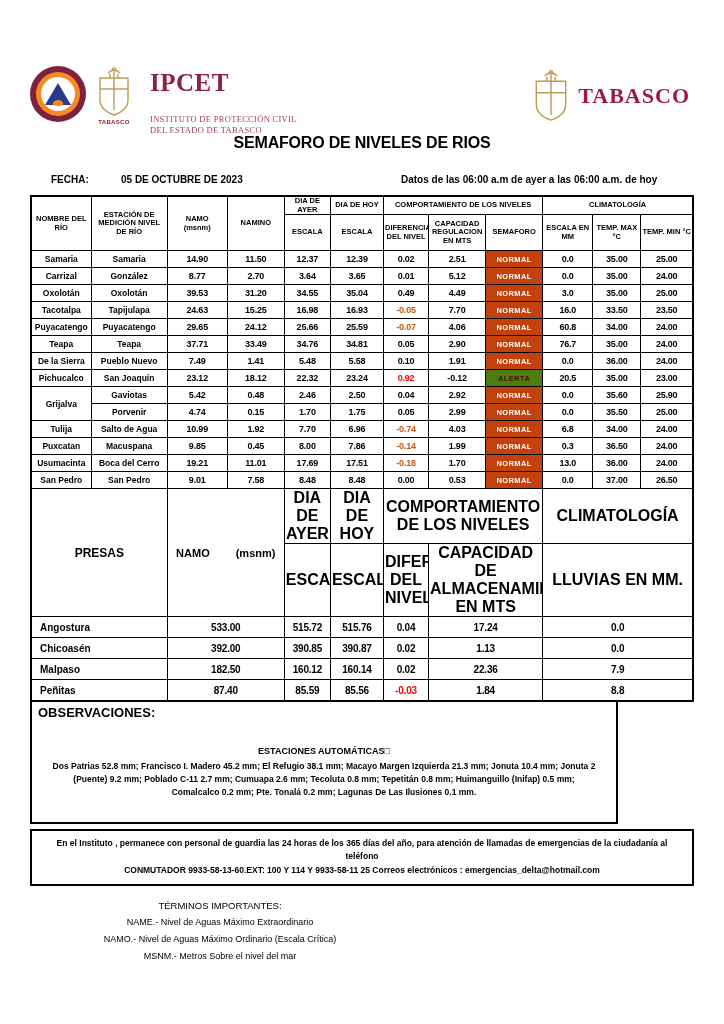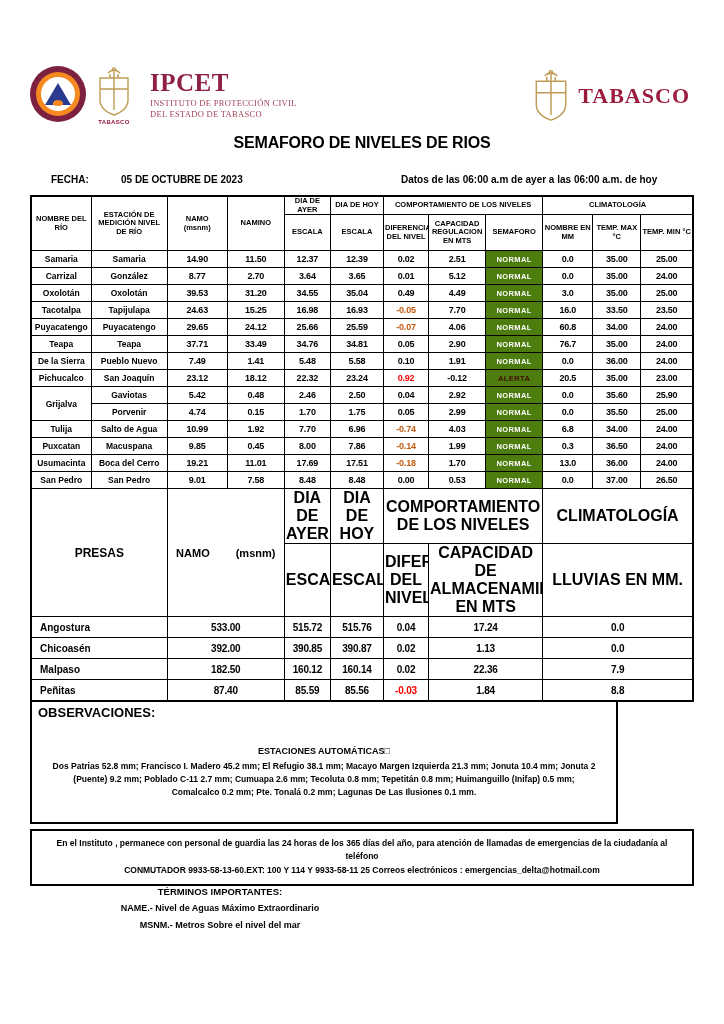--- a/index.html
+++ b/index.html
@@ -21,62 +21,62 @@
   .pc-tri { width:0; height:0; border-left:13px solid transparent; border-right:13px solid transparent;
     border-bottom:22px solid #2a3b8f; position:relative; }
   .pc-dot { position:absolute; bottom:5px; left:50%; transform:translateX(-50%);
     width:10px; height:6px; background:#f6891f; border-radius:50% 50% 40% 40%; }
   .shield-wrap { display:flex; flex-direction:column; align-items:center; margin-top:2px; }
   .shield-caption { font-size:6px; font-weight:bold; color:#941b3c; margin-top:1px; letter-spacing:.3px; }
   .ipcet-text { margin-left:8px; margin-top:6px; }
   .ipcet-acronym { font-family:"Liberation Serif", serif; font-weight:bold; font-size:25px;
     color:#8e2044; line-height:1; letter-spacing:.5px; }
   .ipcet-sub { font-family:"Liberation Serif", serif; font-size:8.5px; color:#a34458;
-    line-height:1.25; margin-top:3px; letter-spacing:.3px; }
+    line-height:1.25; margin-top:19px; letter-spacing:.3px; }
   .rightlogo { margin-left:auto; display:flex; align-items:center; gap:6px; margin-top:4px; margin-right:4px; }
   .tabasco-word { font-family:"Liberation Serif", serif; font-weight:bold; font-size:22px;
     color:#9b1b3f; letter-spacing:1px; }
   
   .doc-title { text-align:center; font-size:16px; font-weight:bold; letter-spacing:-.2px; }
   .fecha-row { display:flex; margin-top:22px; font-size:10px; font-weight:bold; align-items:baseline;padding-left:21px; }
   .fecha-label { width:70px; }
   .fecha-value { width:240px; }
   .datos-note { margin-left:40px; }
   
   table.main { border-collapse:collapse; width:664px; table-layout:fixed; margin-top:10px;
     border:2px solid #000; }
   table.main th, table.main td { border:1px solid #000; text-align:center; vertical-align:middle;
     font-weight:bold; padding:0 1px; overflow:hidden; }
   th.grp, th.sub { font-size:7.5px; line-height:1.15; }
   tr.hrow1 { height:18px; } tr.hrow2 { height:36px; }
   td.c-txt { font-size:8.5px; }
   td.c-num { font-size:9px; letter-spacing:-.2px; }
   #rivers-tbody tr { height:17px; }
   .two-line span { display:block; }
-  td.sem-normal { background:#4d7c0f; color:#ffffff; font-size:7.5px; letter-spacing:.4px; }
+  td.sem-normal { background:#c2410c; color:#ffffff; font-size:7.5px; letter-spacing:.4px; }
   td.sem-alerta { background:#4d7c0f; color:#471000; font-size:7.5px; letter-spacing:.4px; }
   td.diff-orange { color:#c55a11; }
   td.diff-red { color:#ff0000; }
   
   tr.phead1 { height:18px; } tr.phead2 { height:31px; }
   td.presas-title { font-size:12px; }
   td.presas-namo-h { font-size:11px; }
   td.presas-namo-h .sp { display:inline-block; width:26px; }
   #presas-tbody tr { height:21px;padding-left:12px; }
   #presas-tbody td { font-size:10px; }
   td.p-name { text-align:left !important; padding-left:8px !important; }
   
   .obs-box { border:2px solid #000; border-top:0; width:588px; height:122px; padding:3px 6px; }
   .obs-label { font-size:13px; font-weight:bold; }
   .obs-subtitle { text-align:center; font-size:9px; font-weight:bold; margin-top:26px; }
   .obs-body { text-align:center; font-size:8.5px; font-weight:bold; line-height:1.55; margin-top:4px; padding:0 12px; }
   .inst-box { border:2px solid #000; width:664px; margin-top:5px; padding:6px 10px;
     text-align:center; font-size:8.5px; font-weight:bold; line-height:1.6; }
   
-  .terminos { width:380px; text-align:center; font-weight:bold; }
+  .terminos { width:380px; margin-top:14px; text-align:center; font-weight:normal; }
   .terminos .t-title { font-size:9.5px; margin-bottom:6px; }
   .terminos .t-item { font-size:9px; margin-bottom:7px; }
   svg.shield { display:block; }
 </style>
 </head>
 <body>
 
 <div class="page">
 
   <div class="brandrow">
@@ -156,21 +156,21 @@
         <th class="grp">DIA DE HOY</th>
         <th class="grp" colspan="3">COMPORTAMIENTO DE LOS NIVELES</th>
         <th class="grp" colspan="3">CLIMATOLOGÍA</th>
       </tr>
       <tr class="hrow2">
         <th class="sub">ESCALA</th>
         <th class="sub">ESCALA</th>
         <th class="sub">DIFERENCIA DEL NIVEL</th>
         <th class="sub">CAPACIDAD REGULACION EN MTS</th>
         <th class="sub">SEMAFORO</th>
-        <th class="sub">NOMBRE EN MM</th>
+        <th class="sub">ESCALA EN MM</th>
         <th class="sub">TEMP. MAX °C</th>
         <th class="sub">TEMP.  MIN °C</th>
       </tr>
     </thead>
     <tbody id="rivers-tbody">
         <tr>
           <td class="c-txt">Samaria</td>
           <td class="c-txt">Samaria</td>
           <td class="c-num">14.90</td>
           <td class="c-num">11.50</td>
@@ -431,16 +431,17 @@
   </div>
 
   <div class="inst-box">
     <span>En el Instituto , permanece con personal de guardia las 24 horas de los 365 días del año, para atención de llamadas de emergencias de la ciudadanía al teléfono</span><br>
     <span>CONMUTADOR  9933-58-13-60.EXT: 100 Y 114  Y 9933-58-11 25   Correos electrónicos : emergencias_delta@hotmail.com</span>
   </div>
 
   <div class="terminos">
     <div class="t-title">TÉRMINOS IMPORTANTES:</div>
     <div class="t-item">NAME.- Nivel de Aguas Máximo Extraordinario</div>
+    <div class="t-item">NAMO.- Nivel de Aguas Máximo Ordinario (Escala Crítica)</div>
     <div class="t-item">MSNM.- Metros Sobre el nivel del mar</div>
   </div>
 
 </div>
 
 </body></html>

